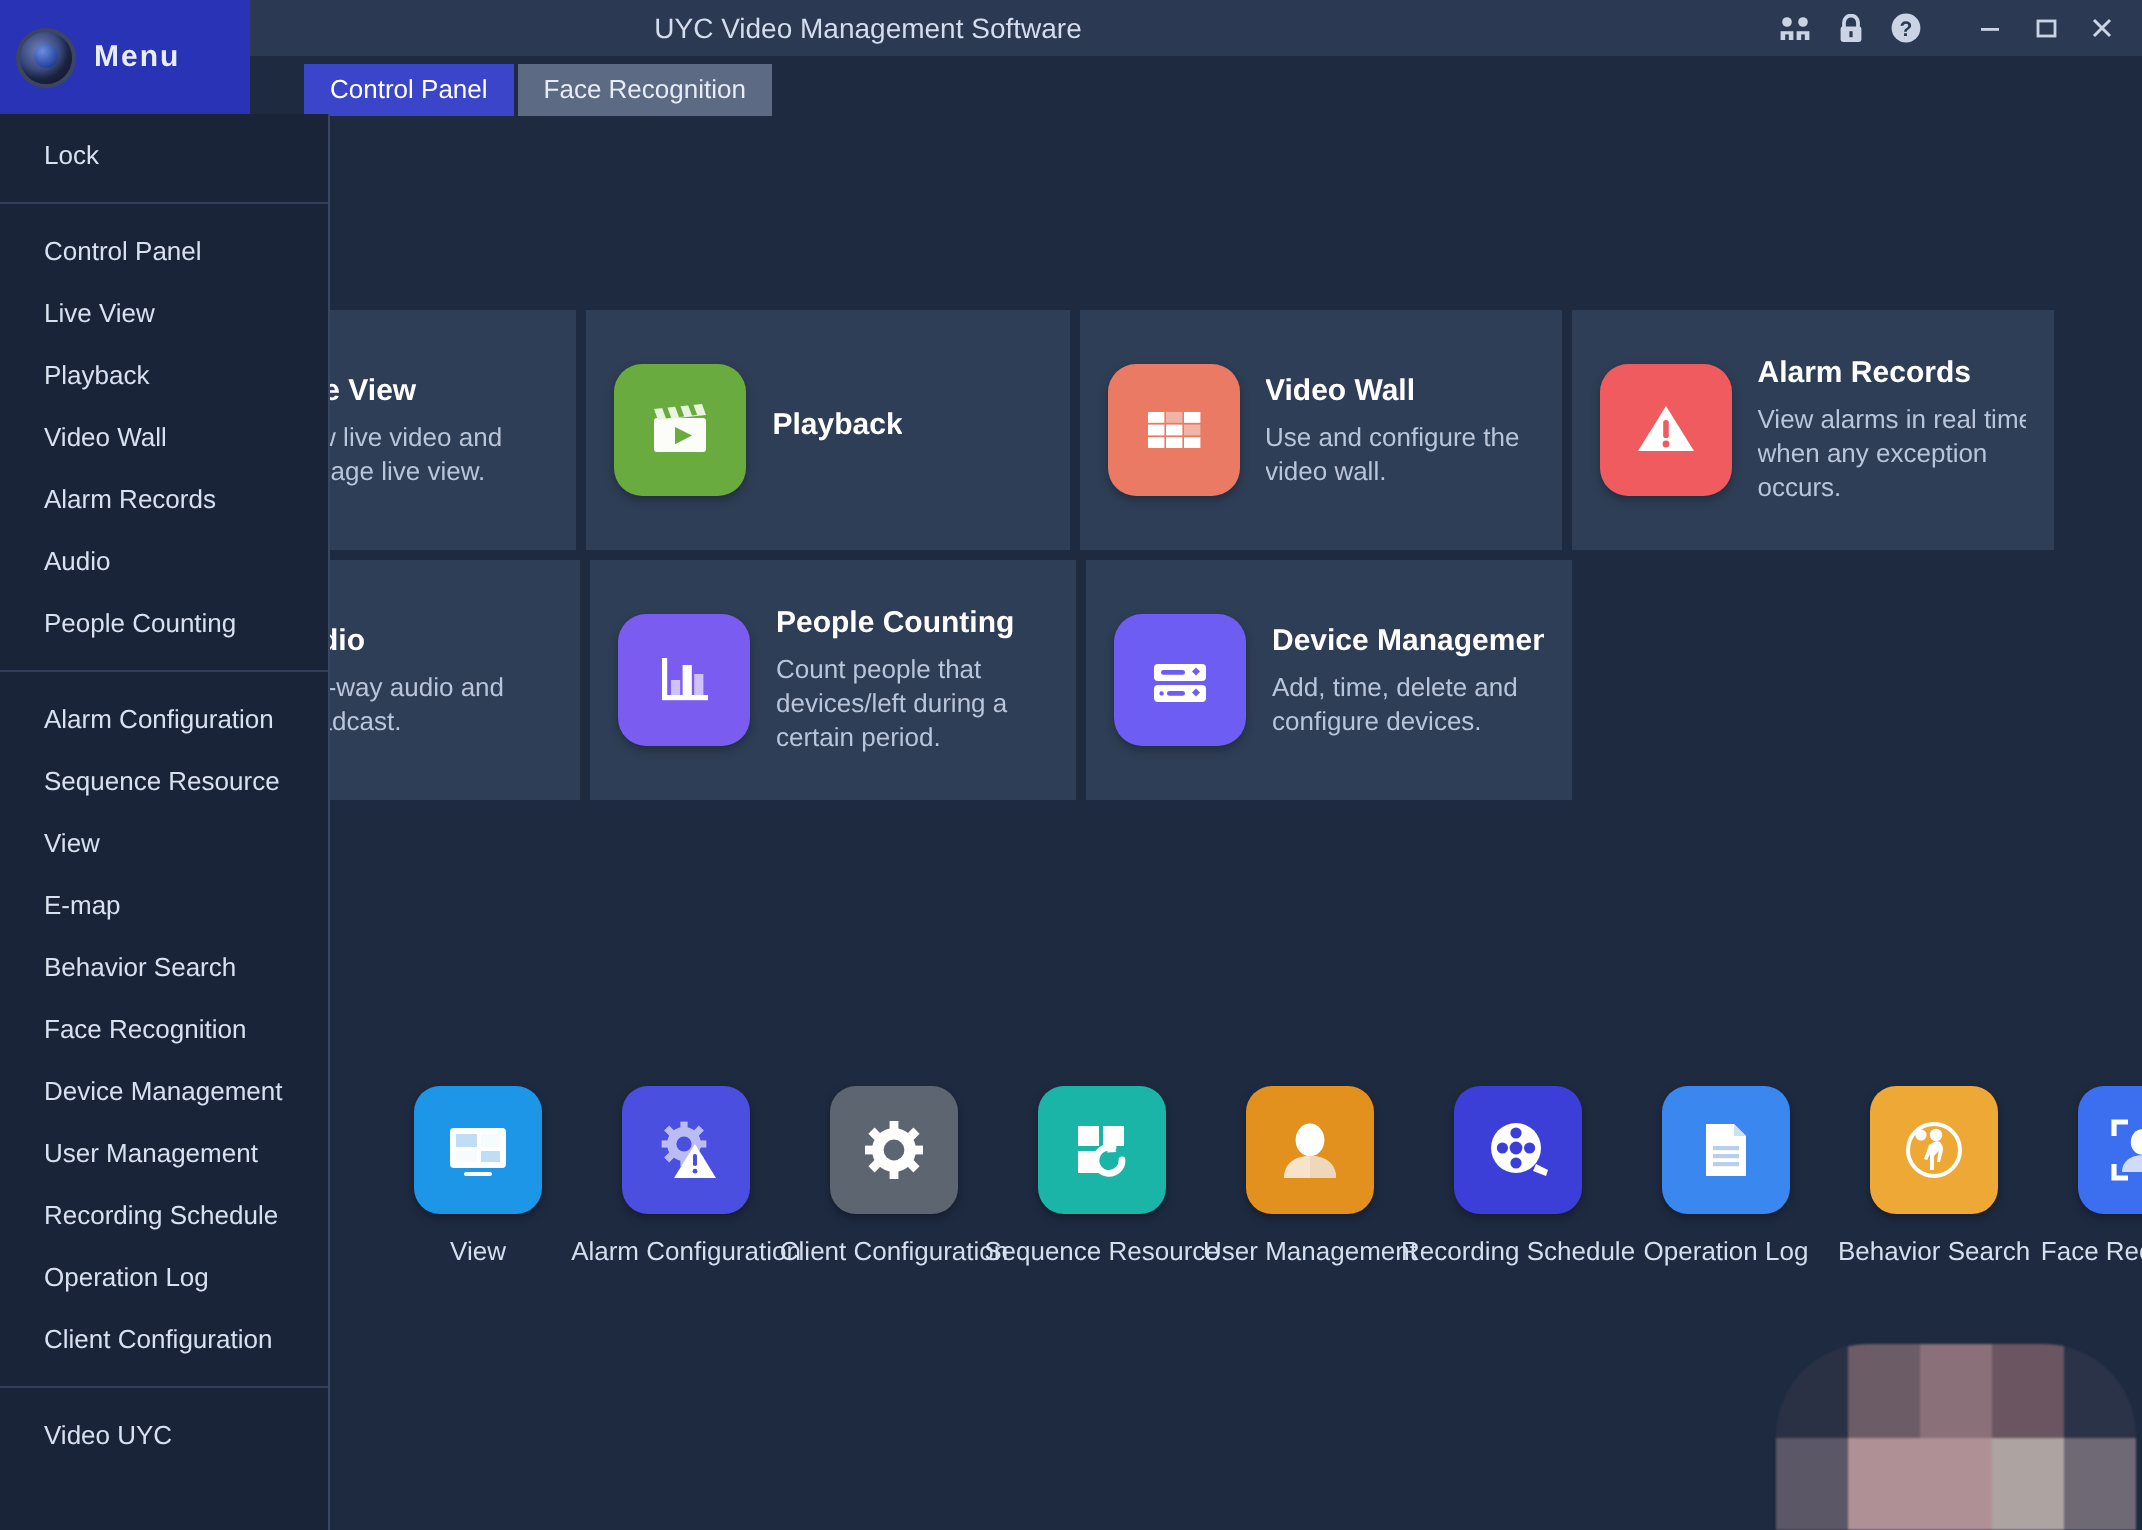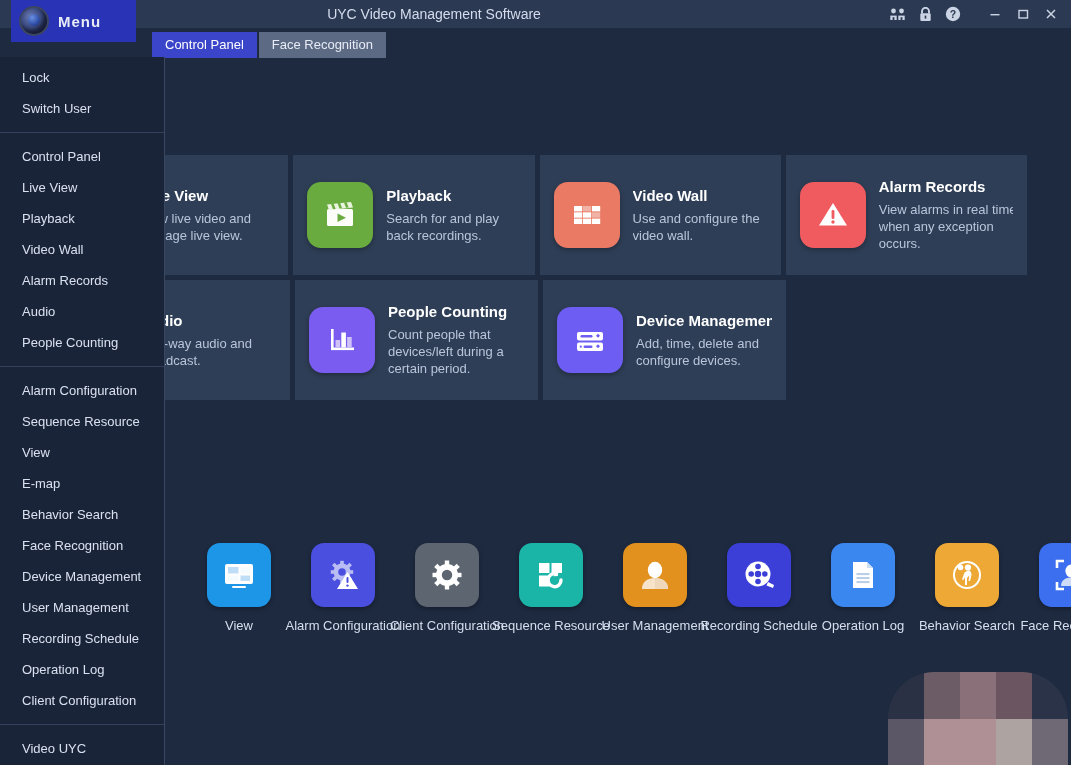--- a/index.html
+++ b/index.html
@@ -36,22 +36,22 @@
   }
   .ticon {
     width: 24px; height: 24px;
     display: flex; align-items: center; justify-content: center;
     color: #cbd4e4;
   }
   .ticon svg { display: block; }
 
   
   .menu-btn {
-    position: absolute; left: 11px; top: 0;
-    width: 125px; height: 42px;
+    position: absolute; left: 0; top: 0;
+    width: 125px; height: 57px;
     background: #2833b5;
     display: flex; align-items: center;
     padding-left: 8px;
     gap: 9px;
     cursor: pointer;
     z-index: 40;
   }
   .menu-logo {
     width: 30px; height: 30px; border-radius: 50%;
     background: radial-gradient(circle at 38% 35%, #6f7fb8 0%, #3a4a80 42%, #1b2240 62%, #0d1124 100%);
@@ -274,21 +274,20 @@
                 <rect x="7" y="14" width="26" height="17" rx="1.5" fill="#fcfdf8"></rect>
                 <path d="M7 9.5 L31 7 L33 12.5 L9 15 Z" fill="#e9f3dd"></path>
                 <path d="M11 8.8 L13.6 8.5 L15.6 13.9 L13 14.2 Z" fill="#6aab3f"></path>
                 <path d="M17.5 8.1 L20.1 7.8 L22.1 13.2 L19.5 13.5 Z" fill="#6aab3f"></path>
                 <path d="M24 7.4 L26.6 7.1 L28.6 12.5 L26 12.8 Z" fill="#6aab3f"></path>
                 <path d="M17.5 18.5 L26 22.8 L17.5 27.1 Z" fill="#6aab3f"></path>
               </svg>
           </div>
           <div class="card-text">
             <div class="card-title">Playback</div>
-            <div class="card-desc">Search for and play back recordings.</div>
           </div>
         </div>
 
         <div class="card">
           <div class="card-icon" style="background:#ea7a63">
             <svg width="40" height="40" viewBox="0 0 40 40">
                 <rect x="7" y="11" width="8.2" height="5.4" fill="#fff"></rect>
                 <rect x="16" y="11" width="8.2" height="5.4" fill="#f0b3a6"></rect>
                 <rect x="25" y="11" width="8.2" height="5.4" fill="#fff"></rect>
                 <rect x="7" y="17.3" width="8.2" height="5.4" fill="#fff"></rect>
@@ -527,21 +526,20 @@
         <div style="background:#6f6975"></div>
       </div>
     </div>
 
   </div>
 
   <div class="dropdown">
 
     <div>
       <div class="dd-item">Lock</div>
-      <div class="dd-item">Switch User</div>
     </div>
     <div class="dd-sep"></div>
 
     <div>
       <div class="dd-item">Control Panel</div>
       <div class="dd-item">Live View</div>
       <div class="dd-item">Playback</div>
       <div class="dd-item">Video Wall</div>
       <div class="dd-item">Alarm Records</div>
       <div class="dd-item">Audio</div>

